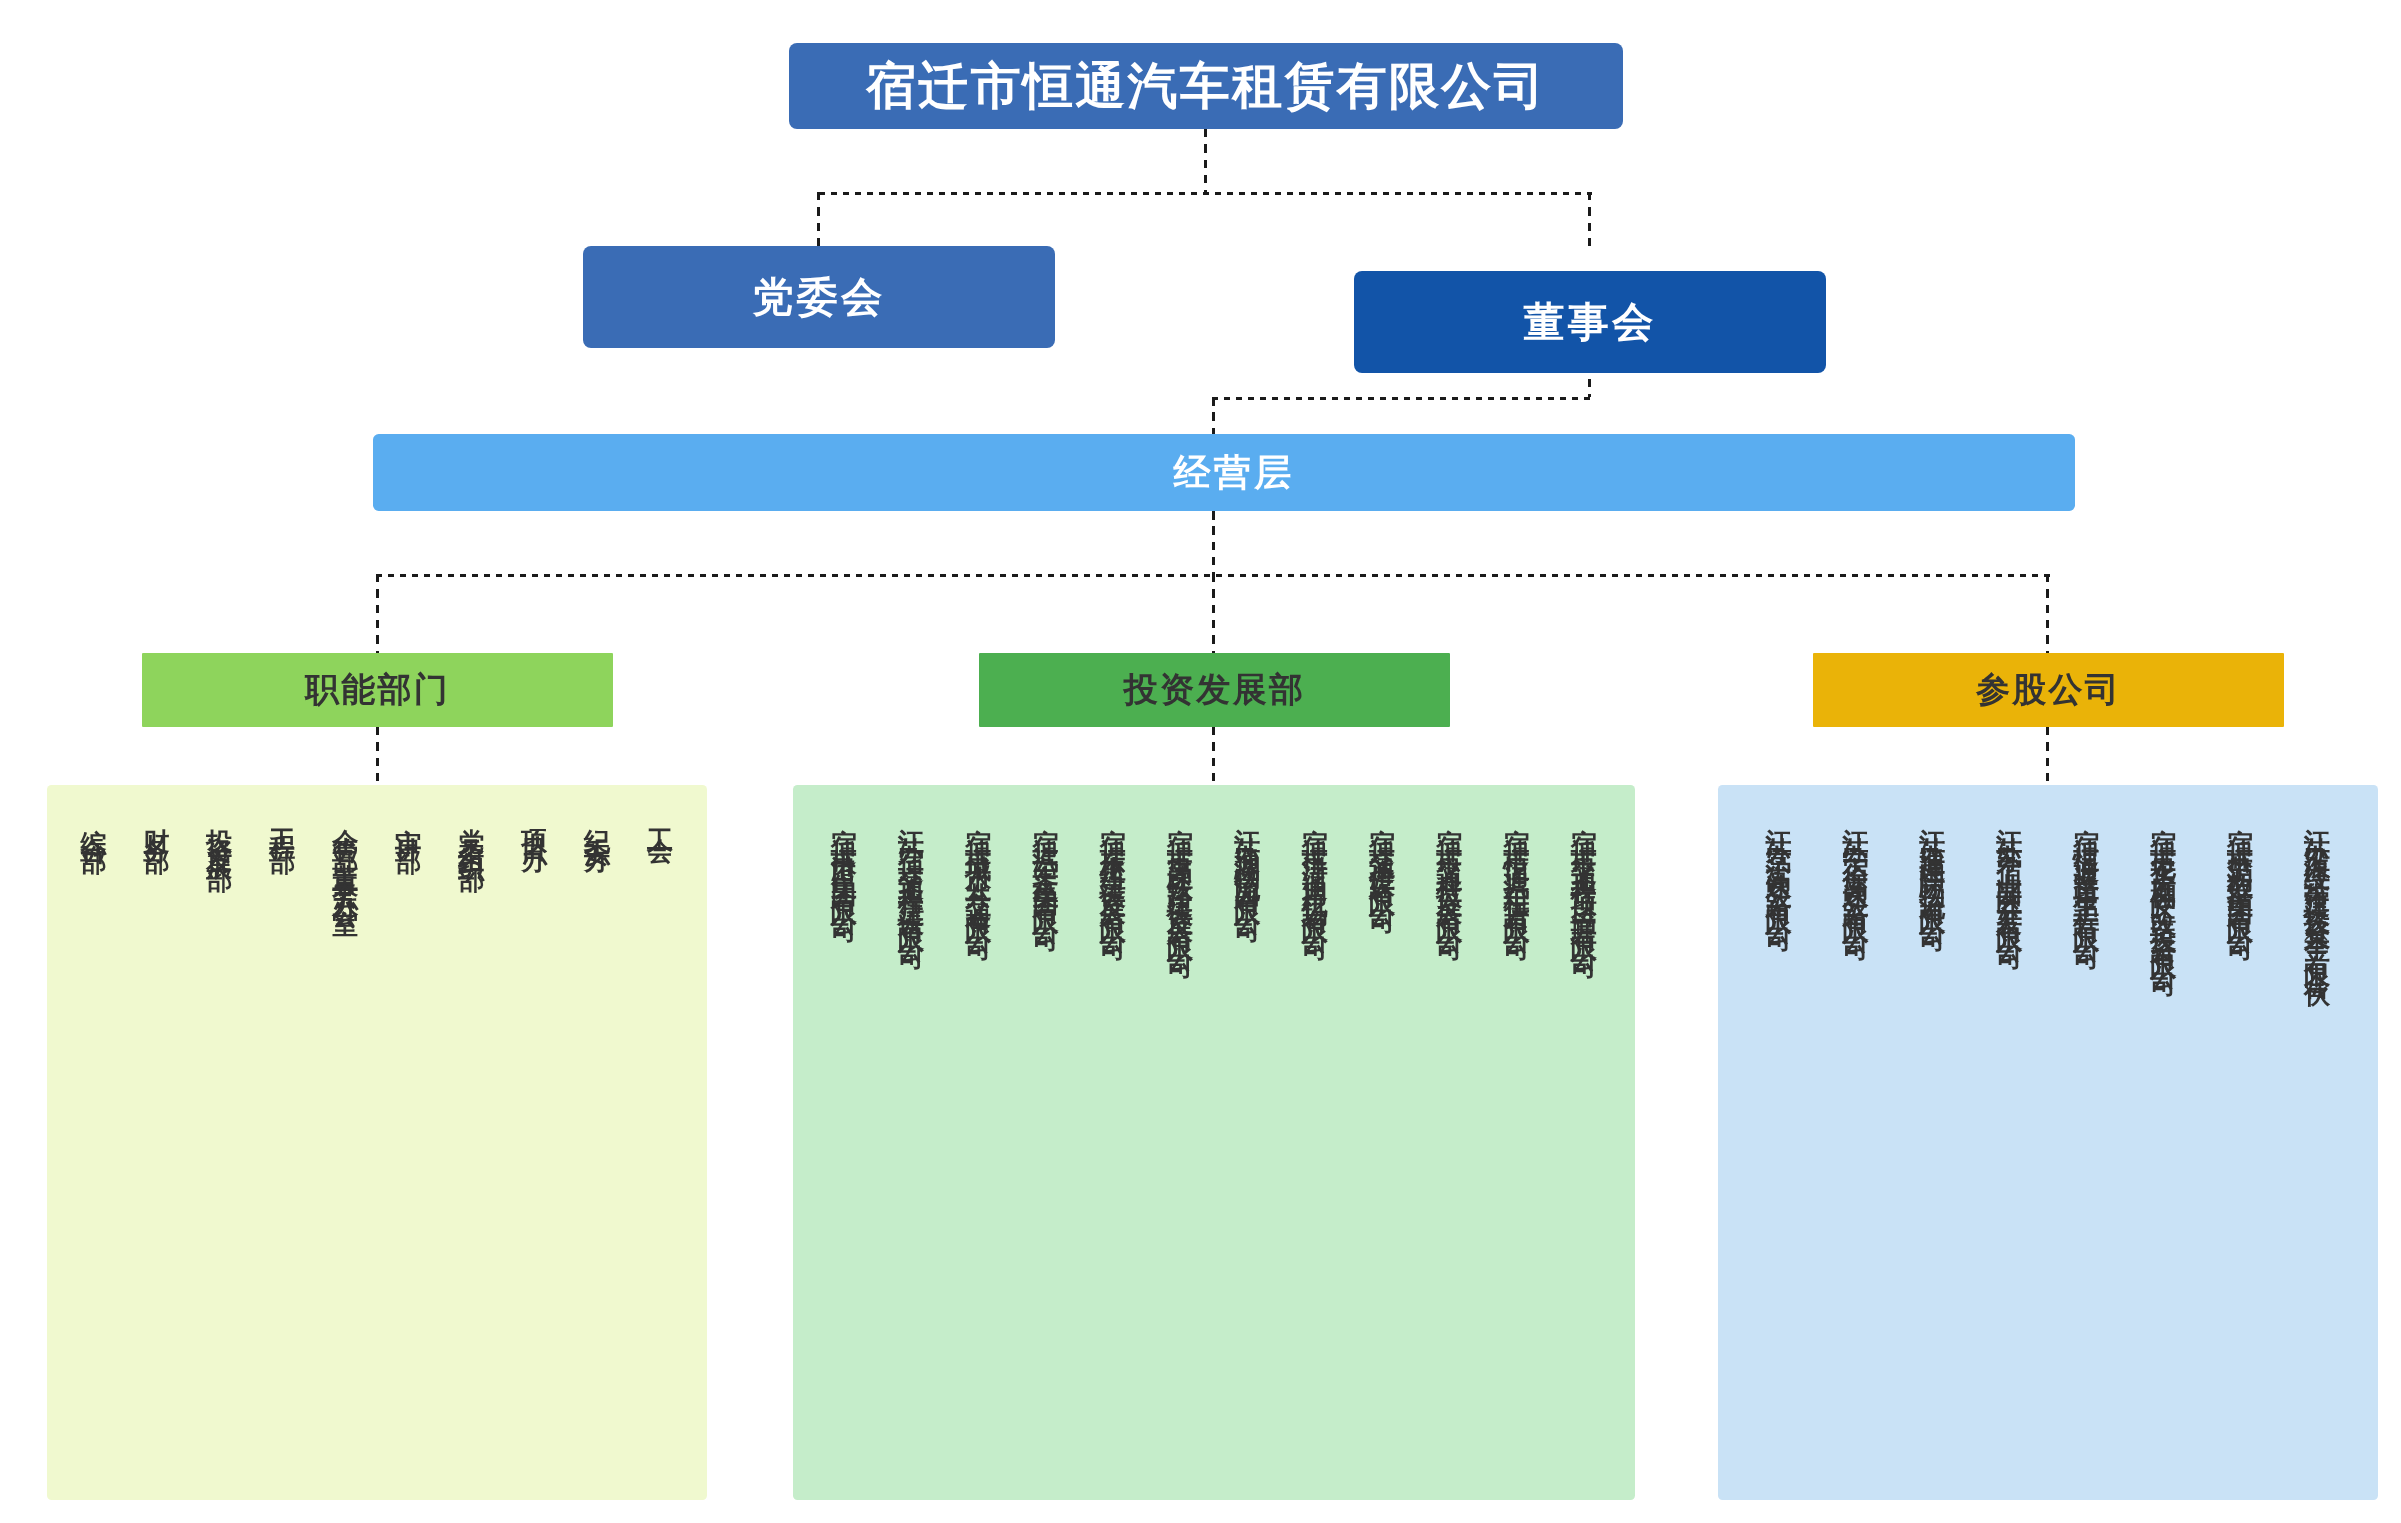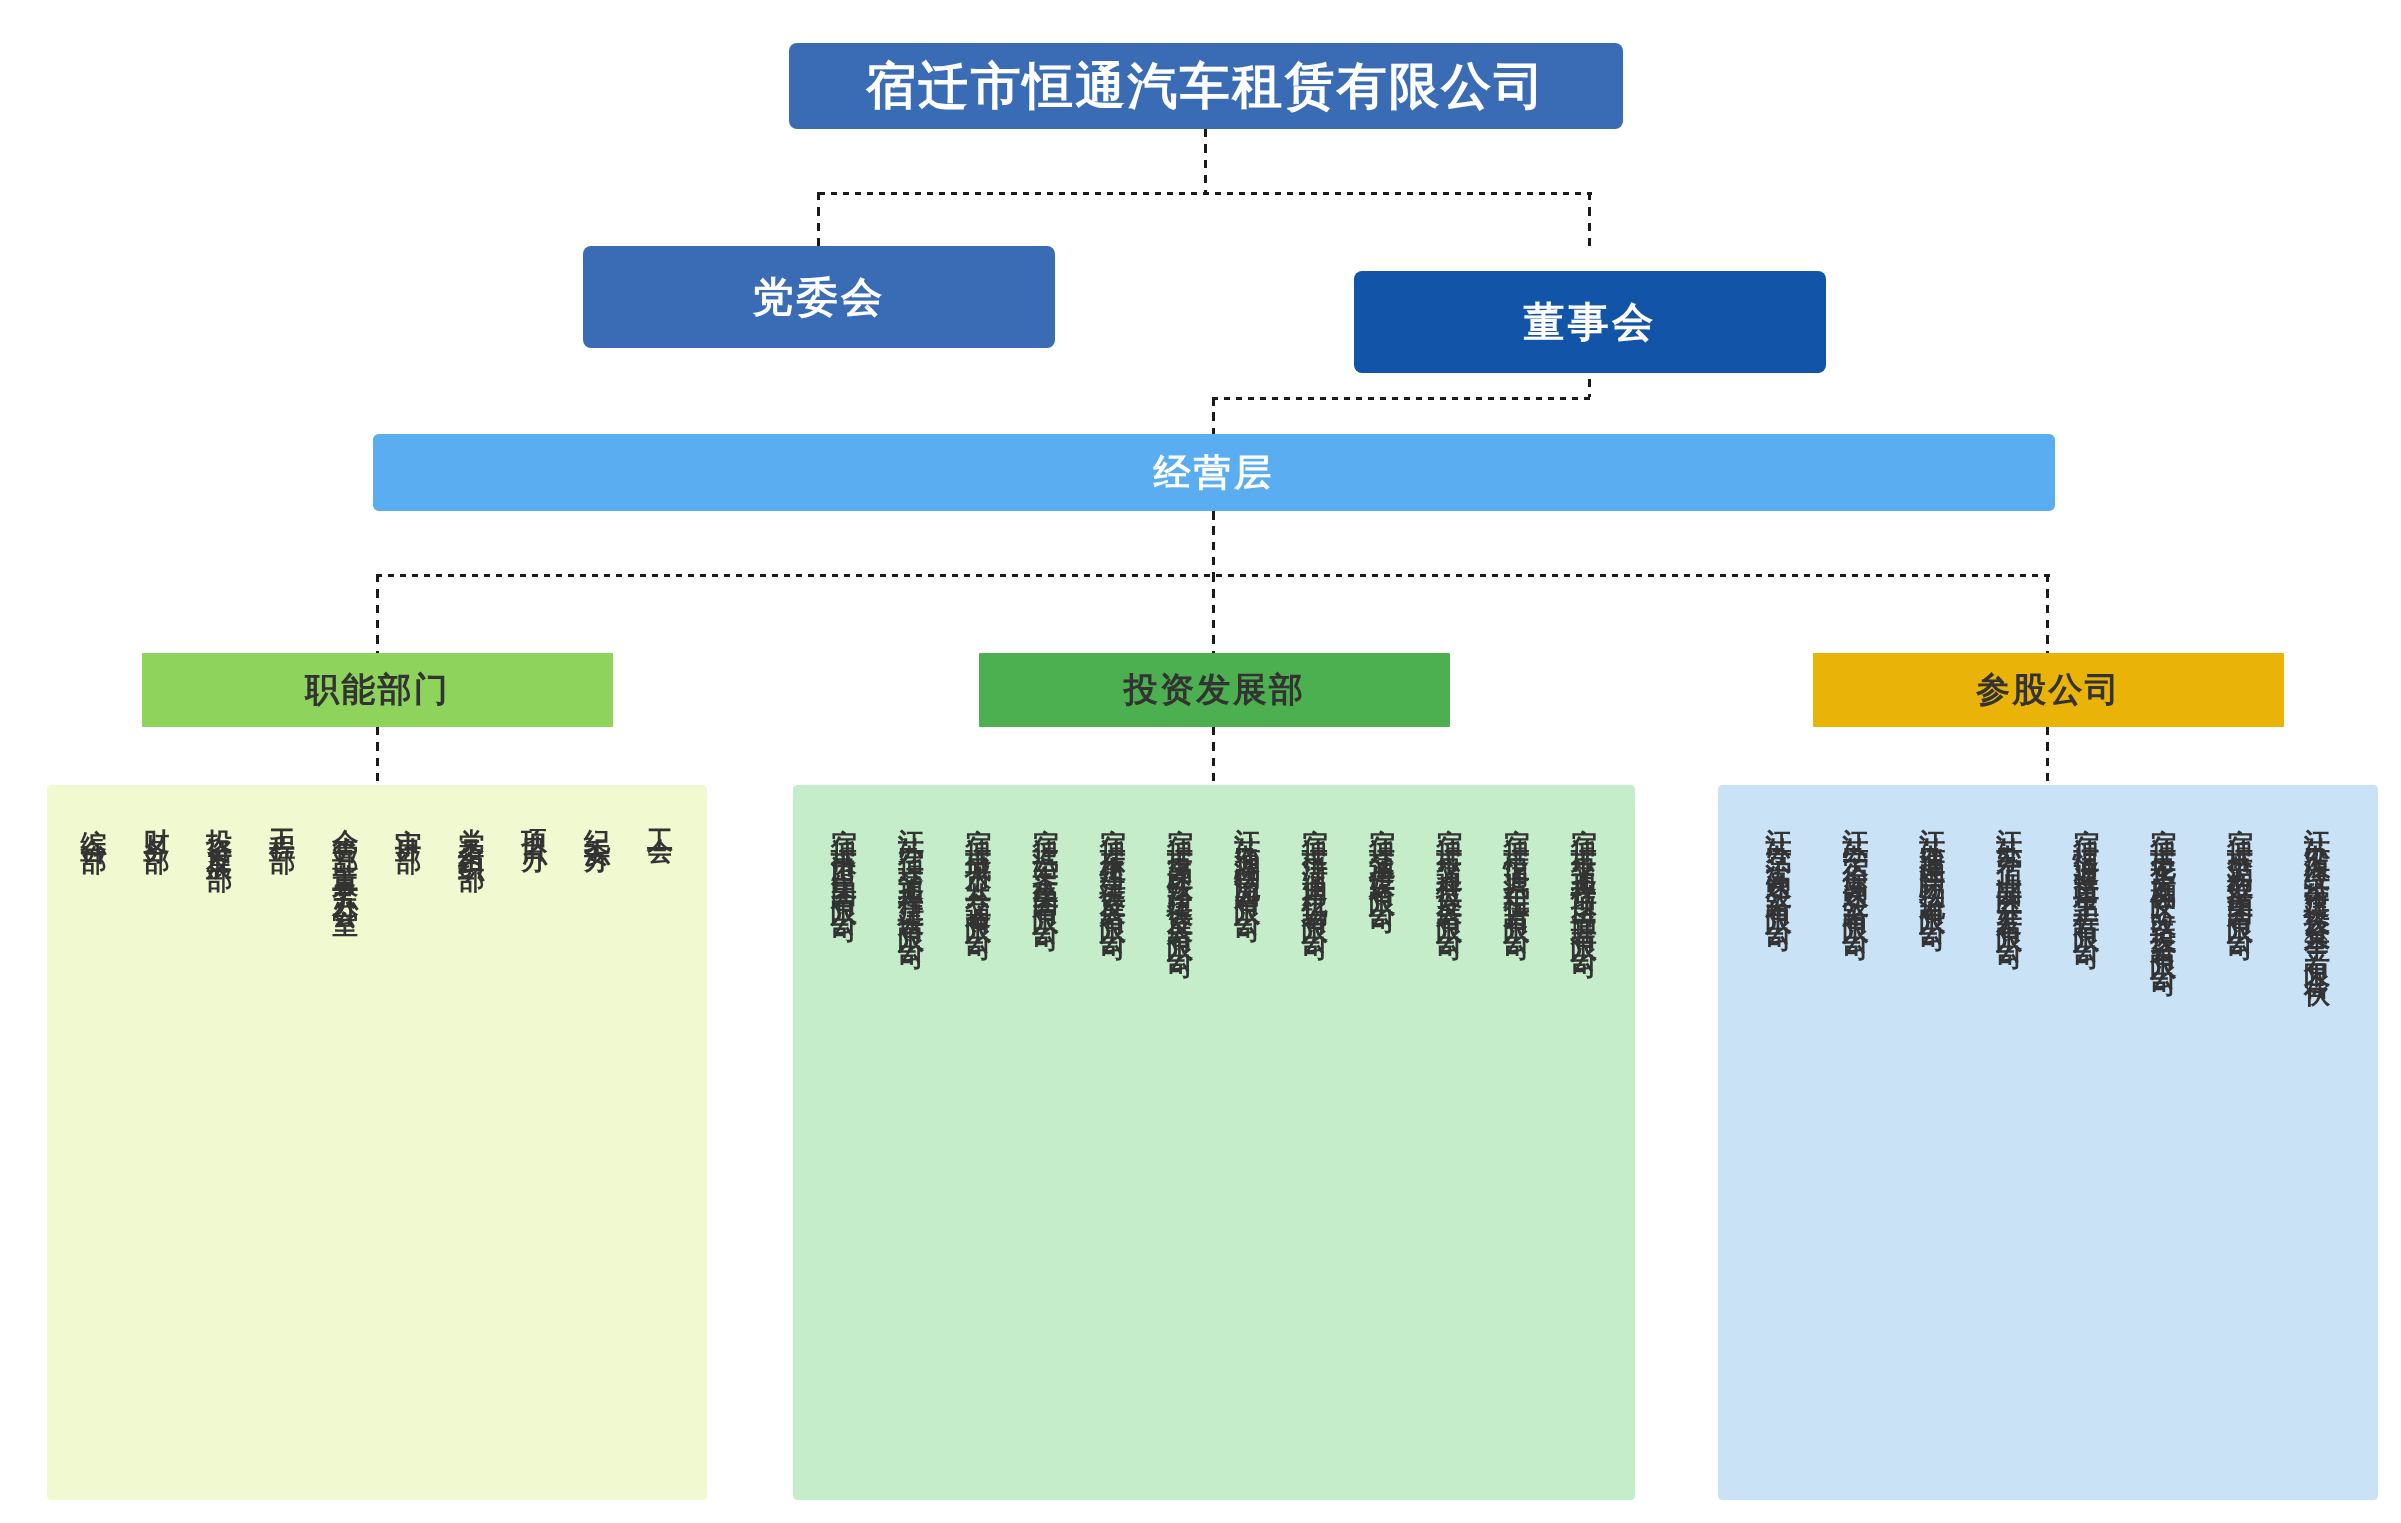--- a/index.html
+++ b/index.html
@@ -17,21 +17,21 @@
   .root-box{
     left:789px;top:43px;width:834px;height:86px;
     background:#3a6cb5;border-radius:8px;color:#ffffff;font-size:50px;
     letter-spacing:2.3px;
   }
   .l2-box{top:246px;width:472px;height:102px;border-radius:8px;color:#ffffff;font-size:41px;letter-spacing:3.4px;}
   .party-box{left:583px;background:#3a6cb5;}
   .board-box{left:1354px;background:#1254a8;margin-top:25px;}
   .mgmt-bar{
     left:373px;top:434px;width:1682px;height:77px;
-    background:#5aadf0;border-radius:5.7px;color:#ffffff;font-size:37px;letter-spacing:3.4px;
+    background:#5aadf0;border-radius:5.7px;color:#ffffff;font-size:37px;letter-spacing:3.4px;padding-left:20px;
   }
   .hdr{
     position:absolute;top:653px;width:471px;height:74px;border-radius:1px;
     display:flex;align-items:center;justify-content:center;
     color:#333333;font-size:34px;font-weight:700;letter-spacing:2.3px;
   }
   .hdr-func{left:142px;background:#8ed45c;}
   .hdr-hold{left:979px;background:#4caf50;}
   .hdr-aff{left:1813px;background:#eab308;}
   .panel{

